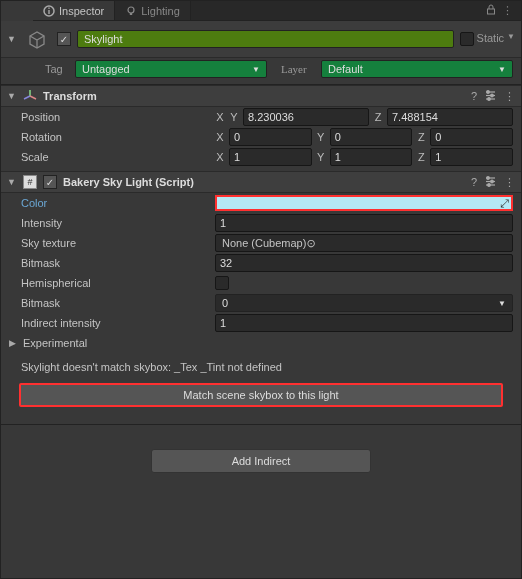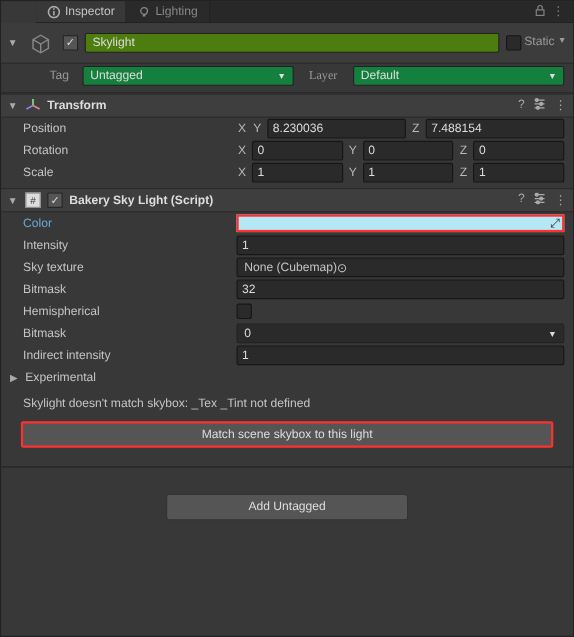--- a/index.html
+++ b/index.html
@@ -220,15 +220,15 @@
     <div class="prop-row">
       <span class="foldout" style="margin-left:-12px;">▶</span>
       <span class="prop-label">Experimental</span>
     </div>
     <div class="warn">Skylight doesn't match skybox: _Tex _Tint not defined</div>
     <div class="matchbtn">Match scene skybox to this light</div>
   </div>
 
   <div class="sep"></div>
 
-  <div class="addcomp">Add Untagged</div>
+  <div class="addcomp">Add Indirect</div>
 
 </div>
 
 </body></html>

